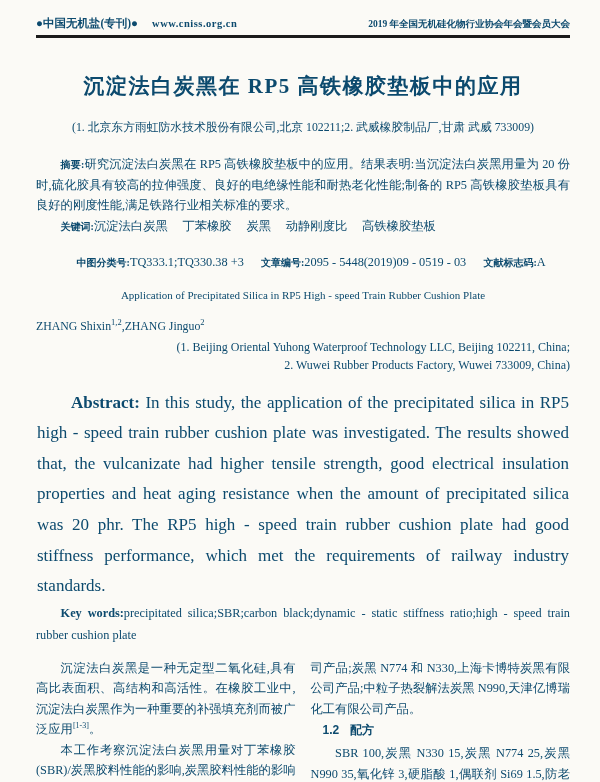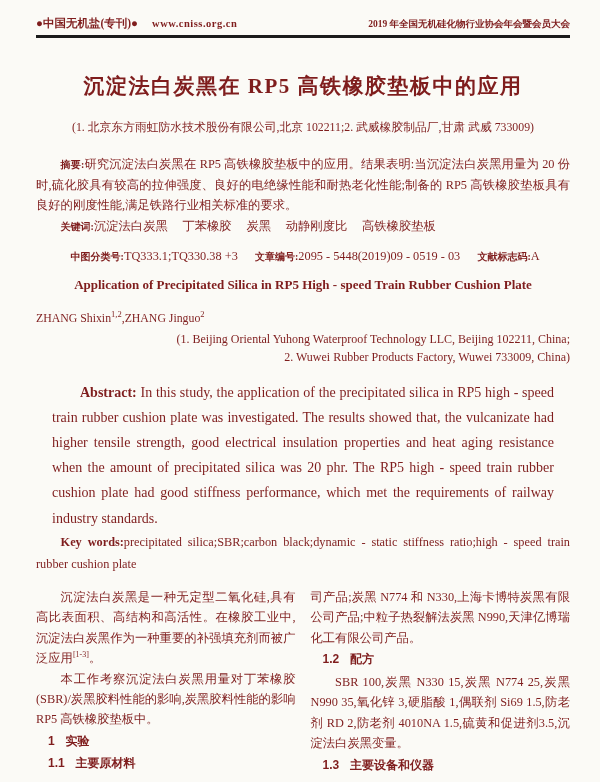--- a/index.html
+++ b/index.html
@@ -2,47 +2,47 @@
 <html><head>
 <meta charset="utf-8">
 <style>
   html,body{margin:0;padding:0;background:#e8e6e2;}
   .page{
     position:relative;
     width:600px;height:782px;box-sizing:border-box;
     margin:0 auto;
     padding:16px 30px 8px 36px;
     background:#fbfaf6;
-    color:#7f1d1d;
+    color:#0c4a6e;
     font-family:"Liberation Serif","DejaVu Serif",serif;
     overflow:hidden;
   }
   
   .hdr{display:flex;justify-content:space-between;align-items:baseline;}
   .hdr-left{font-size:11.5px;font-weight:bold;white-space:nowrap;}
   .hdr-url{font-weight:bold;font-size:10.5px;margin-left:14px;letter-spacing:.5px;}
   .hdr-right{font-size:9.5px;font-weight:bold;white-space:nowrap;padding-top:2px;}
   .hdr-rule{height:3px;background:#1b1b1b;margin-top:4px;}
   
   .title-cn{margin:34px 0 0;text-align:center;font-size:21px;font-weight:bold;letter-spacing:1.5px;}
   .authors-cn{margin-top:24px;text-align:center;font-size:14px;letter-spacing:2px;}
   .authors-cn sup,.authors-en sup{font-size:8.5px;letter-spacing:0;}
   .affil-cn{margin-top:20px;text-align:center;font-size:11.8px;}
   
   .abs-cn{margin:18px 0 0;font-size:12.3px;line-height:1.67;text-align:justify;text-indent:2em;}
   .kw-cn{margin:0;font-size:12.3px;line-height:1.67;text-indent:2em;}
   .kw-cn .term{margin-right:1.2em;}
-  .meta-line{margin:10px;font-size:12.3px;line-height:1.67;text-indent:2em;}
+  .meta-line{margin:16px;font-size:12.3px;line-height:1.67;text-indent:2em;}
   .meta-line .gap{display:inline-block;width:1.4em;}
   .hei{font-family:Liberation Serif, serif;font-weight:bold;font-size:10px;}
   
-  .title-en{margin-top:3px;text-align:center;font-size:13px;font-weight:bold;}
+  .title-en{margin-top:3px;text-align:center;font-size:11px;font-weight:normal;}
   .authors-en{margin-top:16px;text-align:left;font-size:11.8px;}
   .affil-en{margin-top:4px;text-align:right;font-size:12px;line-height:1.5;}
-  .abs-en{margin:14px 16px 0;font-size:14px;line-height:1.8;text-align:justify;text-indent:2em;}
+  .abs-en{margin:14px 1px 0;font-size:17px;line-height:1.8;text-align:justify;text-indent:2em;}
   .kw-en{margin:0;font-size:12.3px;line-height:1.8;text-align:justify;text-indent:2em;}
   .b{font-weight:bold;}
   
   .columns{display:flex;gap:15px;margin-top:12px;}
   .col{flex:1;min-width:0;font-size:12.3px;line-height:1.66;text-align:justify;}
   .col p{margin:0;text-indent:2em;}
   .col p sup{font-size:8px;}
   .sec-h{margin:2px 0;font-weight:bold;text-indent:1em;font-family:"Liberation Sans","DejaVu Sans",sans-serif;font-size:12px;}
   .sec-h .num{margin-right:.9em;}
 </style>

